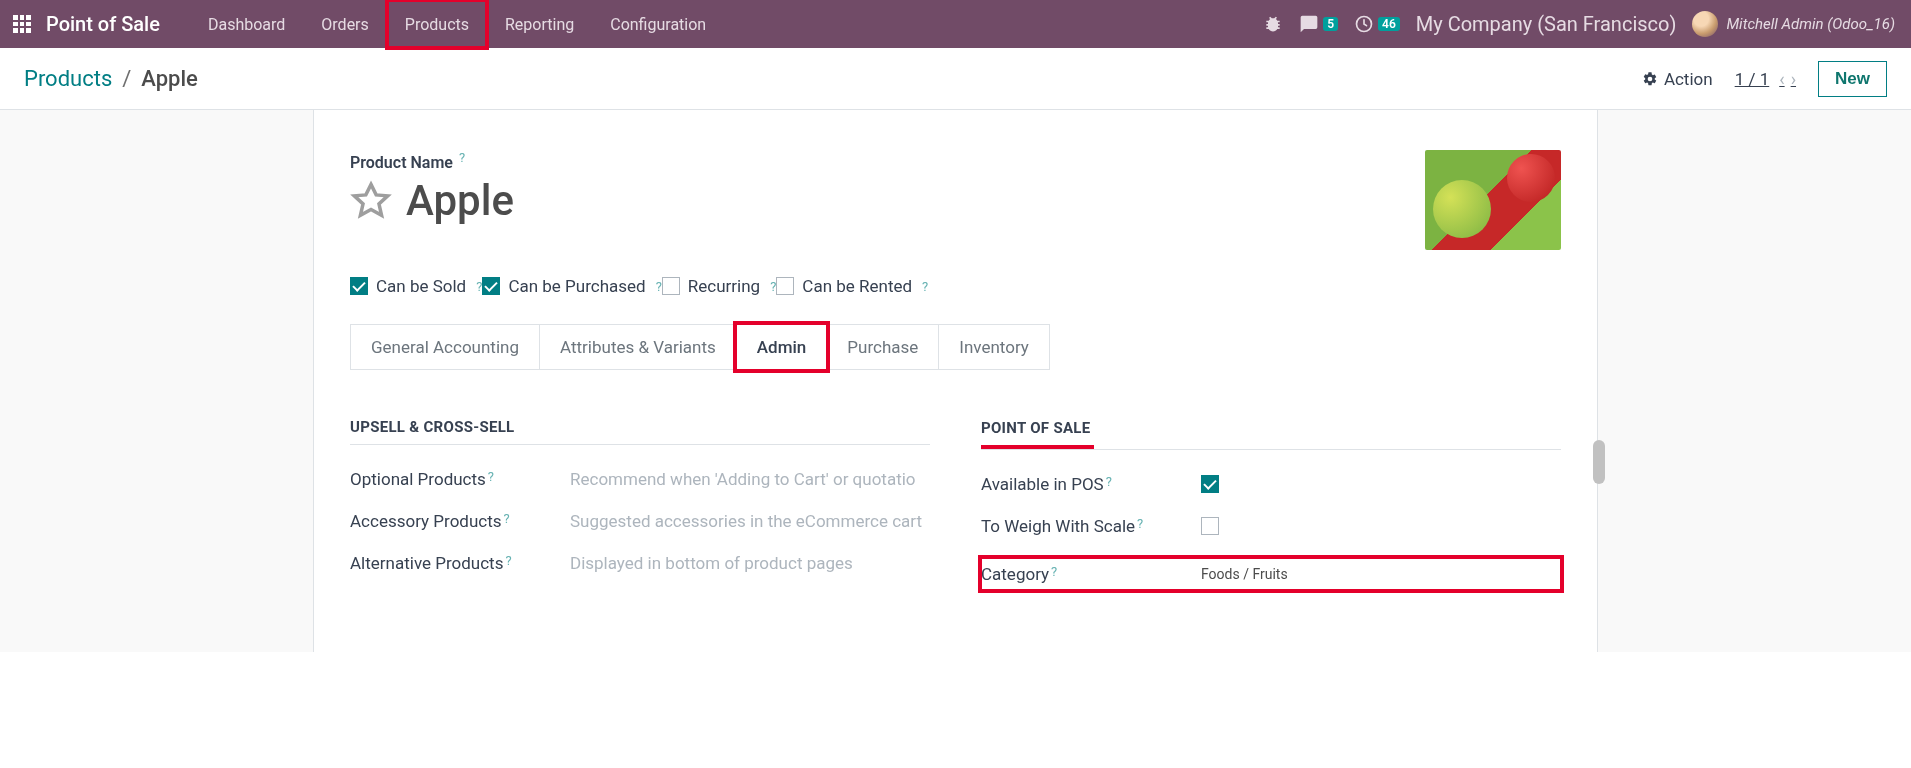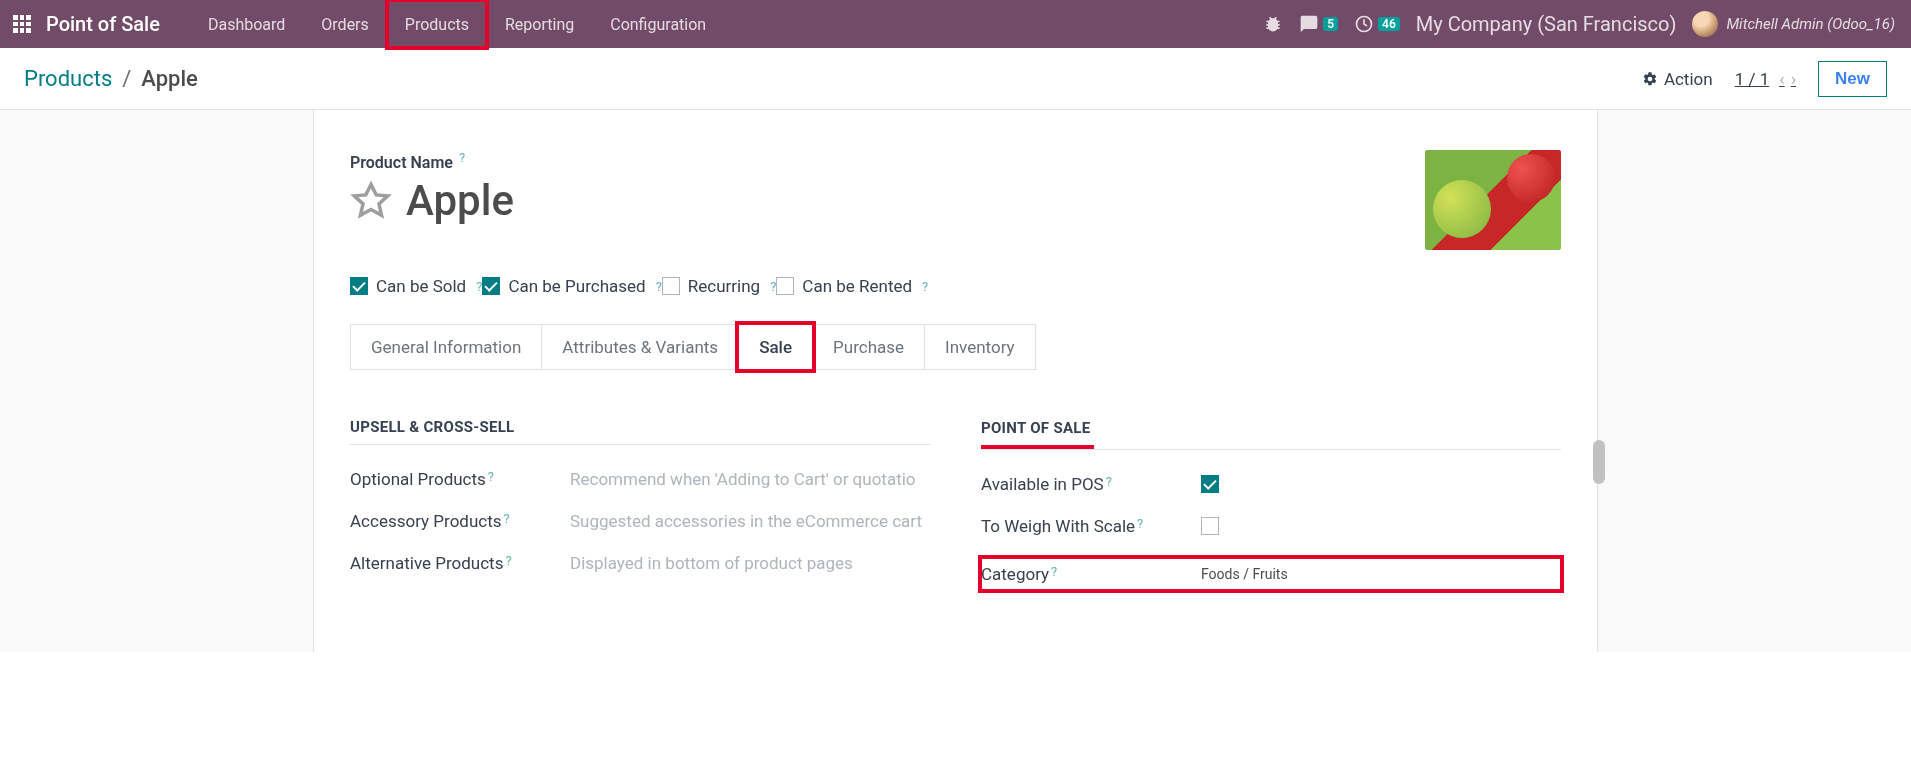--- a/index.html
+++ b/index.html
@@ -25,21 +25,21 @@
   .controlbar { height:62px; border-bottom:1px solid #dee2e6; display:flex; align-items:center; padding:0 24px; }
   .breadcrumb { font-size:22px; display:flex; align-items:center; gap:10px;}
   .bc-link { color:#017e84; cursor:pointer;}
   .bc-sep { color:#6f6f6f; }
   .bc-current { color:#4c4c4c; font-weight:500;}
   .ctrl-right { margin-left:auto; display:flex; align-items:center; gap:22px;}
   .action-btn { display:flex; align-items:center; gap:6px; color:#374151; font-size:17px; cursor:pointer;}
   .pager { font-size:17px; color:#374151; display:flex; align-items:center; gap:10px;text-decoration:underline;}
   .pager-arrows { display:flex; gap:6px;}
   .pager-arrow { color:#adb5bd; cursor:pointer; font-size:18px;}
-  .new-btn { border:1.5px solid #017e84; color:#3b82f6; background:#fff; padding:7px 16px; font-size:17px; font-weight:600; cursor:pointer;}
+  .new-btn { border:1.5px solid #017e84; color:#0f766e; background:#fff; padding:7px 16px; font-size:17px; font-weight:600; cursor:pointer;}
 
   
   .sheet-bg { background:#f9f9f9; padding:0;}
   .sheet { background:#fff; margin:0 auto; max-width:1285px; border-left:1px solid #dee2e6; border-right:1px solid #dee2e6; padding:40px 36px 40px 36px; position:relative;}
   .sheet-scroll { position:absolute; right:-8px; top:330px; width:12px; height:44px; background:#c1c1c1; border-radius:6px;}
 
   .title-row { display:flex; align-items:flex-start; justify-content:space-between;}
   .title-left {}
   .label-sm { font-size:16px; font-weight:600; color:#374151;}
   .help-q { color:#66b2b2; font-size:13px; vertical-align:super; margin-left:2px; cursor:pointer;}
@@ -188,23 +188,23 @@
         <sup class="help-q">?</sup>
       </div>
       <div class="chk-wrap">
         <span class="chk empty"></span>
         <span>Can be Rented</span>
         <sup class="help-q">?</sup>
       </div>
     </div>
 
     <div class="tabs">
-      <div class="tab">General Information</div>
+      <div class="tab">General Accounting</div>
       <div class="tab">Attributes &amp; Variants</div>
-      <div class="tab active highlighted">Sale</div>
+      <div class="tab active highlighted">Admin</div>
       <div class="tab">Purchase</div>
       <div class="tab">Inventory</div>
     </div>
 
     <div class="tab-body">
       <div class="col">
         <div class="section-h">UPSELL &amp; CROSS-SELL</div>
 
         <div class="form-row">
           <div class="flabel">

